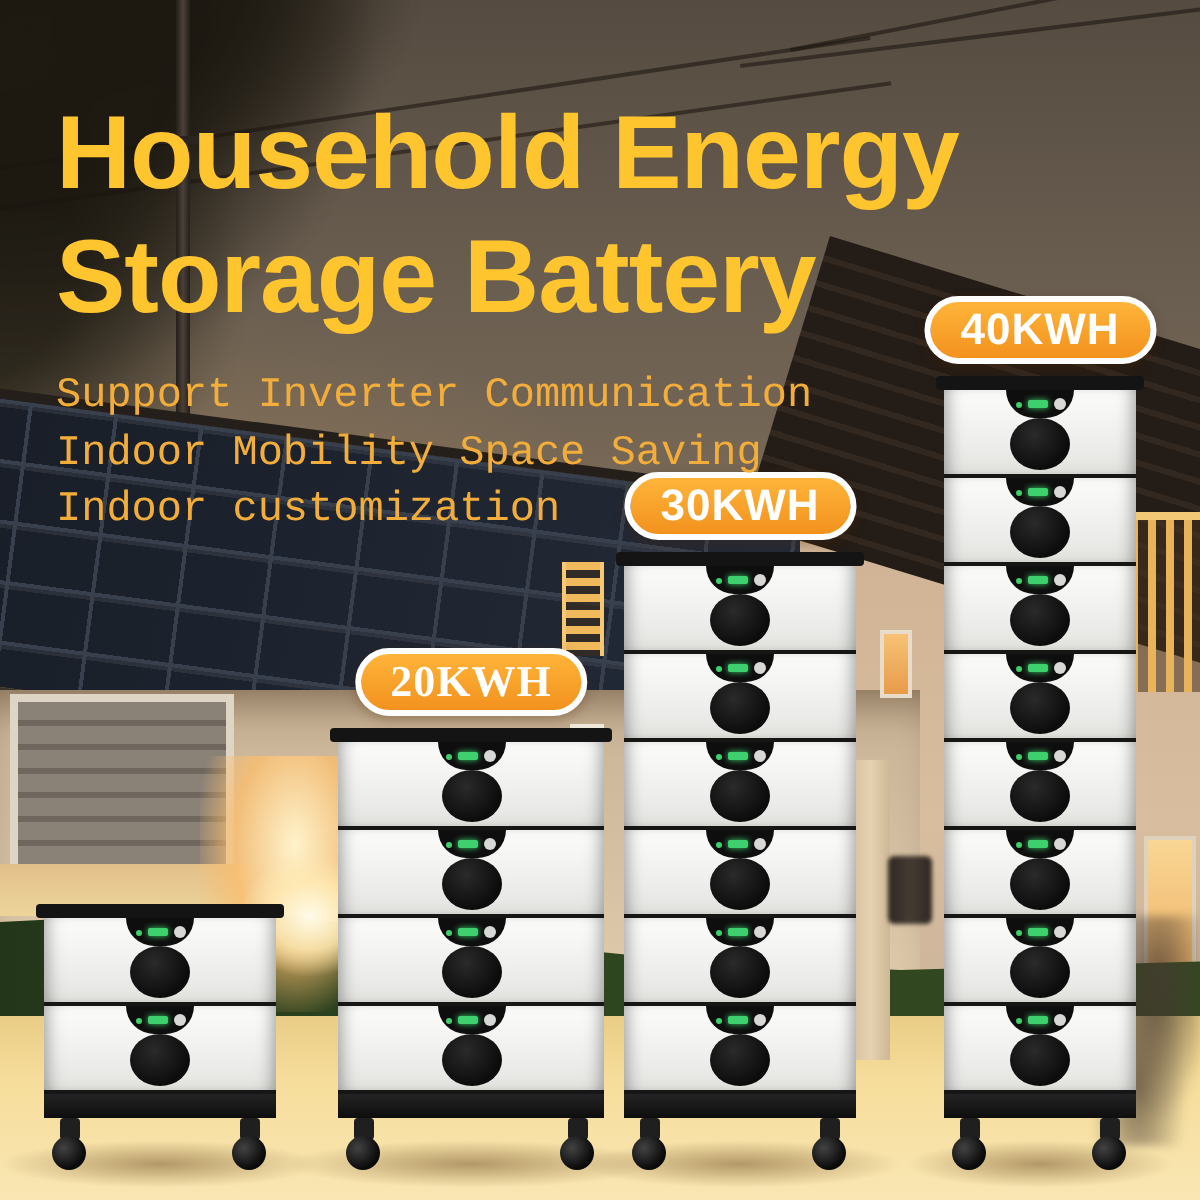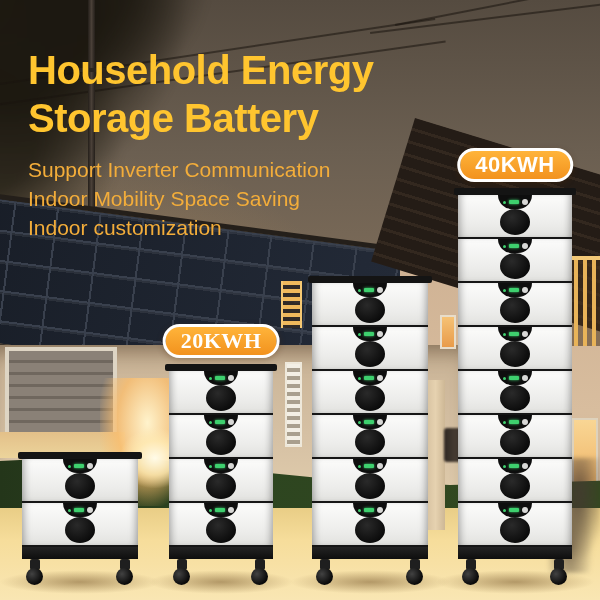--- a/index.html
+++ b/index.html
@@ -70,25 +70,25 @@
        background:linear-gradient(90deg,#d6c1a0,#e6d2b0,#cdb795);}
   .barrel{left:444px;top:428px;width:22px;height:34px;z-index:9;border-radius:3px;filter:blur(1px);
        background:linear-gradient(90deg,#2f2823,#453b32,#2f2823);}
   .patio{left:548px;top:458px;width:52px;height:115px;z-index:9;filter:blur(2px);
        background:
         radial-gradient(ellipse at 60% 30%,rgba(70,58,50,.8),transparent 60%),
         radial-gradient(ellipse at 40% 75%,rgba(60,48,40,.65),transparent 55%);}
 
   
   .copy{left:28px;top:46px;z-index:30;}
-  .headline{position:static;font-weight:bold;font-size:40px;line-height:1.2;
+  .headline{position:static;font-weight:bold;font-size:52px;line-height:1.2;
        color:var(--c-heading,#FFC52F);letter-spacing:-.5px;}
   .headline div{position:static;}
   .features{position:static;margin-top:14px;font-size:21px;line-height:1.37;
-       color:var(--c-feature,#F3AD3A);}
+       color:var(--c-feature,#F3AD3A);font-family:Liberation Mono, monospace;}
   .features div{position:static;}
 
   
   .towers{left:0;top:0;width:600px;height:600px;z-index:20;}
   .tower{bottom:15px;}
   .tshadow{bottom:-9px;left:-20%;width:140%;height:24px;border-radius:50%;z-index:-1;
        background:radial-gradient(ellipse,rgba(110,78,35,.5),rgba(110,78,35,0) 70%);}
   .badge{top:-40px;left:50%;transform:translateX(-50%);height:34px;padding:0 15px;
        display:flex;align-items:center;white-space:nowrap;
        border:3px solid var(--c-badge-border,#fff);border-radius:19px;
@@ -173,21 +173,21 @@
           <div class="wheel wl">
             <div class="fork"></div>
             <div class="tire"></div>
           </div>
           <div class="wheel wr">
             <div class="fork"></div>
             <div class="tire"></div>
           </div>
         </div>
       </div>
-      <div class="tower" style="left: 169px; width: 104px; font-family: Liberation Serif, serif;">
+      <div class="tower" style="left: 169px; width: 133px; font-family: Liberation Serif, serif;">
         <div class="tshadow"></div>
         <div class="badge">
           <span>20KWH</span>
         </div>
         <div class="plate"></div>
         <div class="mod">
           <div class="disp">
             <div class="led" style="position:static"></div>
             <div class="screen" style="position:static"></div>
             <div class="btn" style="position:static"></div>
@@ -225,20 +225,23 @@
             <div class="tire"></div>
           </div>
           <div class="wheel wr">
             <div class="fork"></div>
             <div class="tire"></div>
           </div>
         </div>
       </div>
       <div class="tower" style="left: 312px; width: 116px;">
         <div class="tshadow"></div>
+        <div class="badge">
+          <span>30KWH</span>
+        </div>
         <div class="plate"></div>
         <div class="mod">
           <div class="disp">
             <div class="led" style="position:static"></div>
             <div class="screen" style="position:static"></div>
             <div class="btn" style="position:static"></div>
           </div>
           <div class="circ"></div>
         </div>
         <div class="mod">
@@ -286,21 +289,21 @@
           <div class="wheel wl">
             <div class="fork"></div>
             <div class="tire"></div>
           </div>
           <div class="wheel wr">
             <div class="fork"></div>
             <div class="tire"></div>
           </div>
         </div>
       </div>
-      <div class="tower" style="left: 458px; width: 114px;">
+      <div class="tower" style="left: 472px; width: 96px;">
         <div class="tshadow"></div>
         <div class="badge">
           <span>40KWH</span>
         </div>
         <div class="plate"></div>
         <div class="mod">
           <div class="disp">
             <div class="led" style="position:static"></div>
             <div class="screen" style="position:static"></div>
             <div class="btn" style="position:static"></div>

